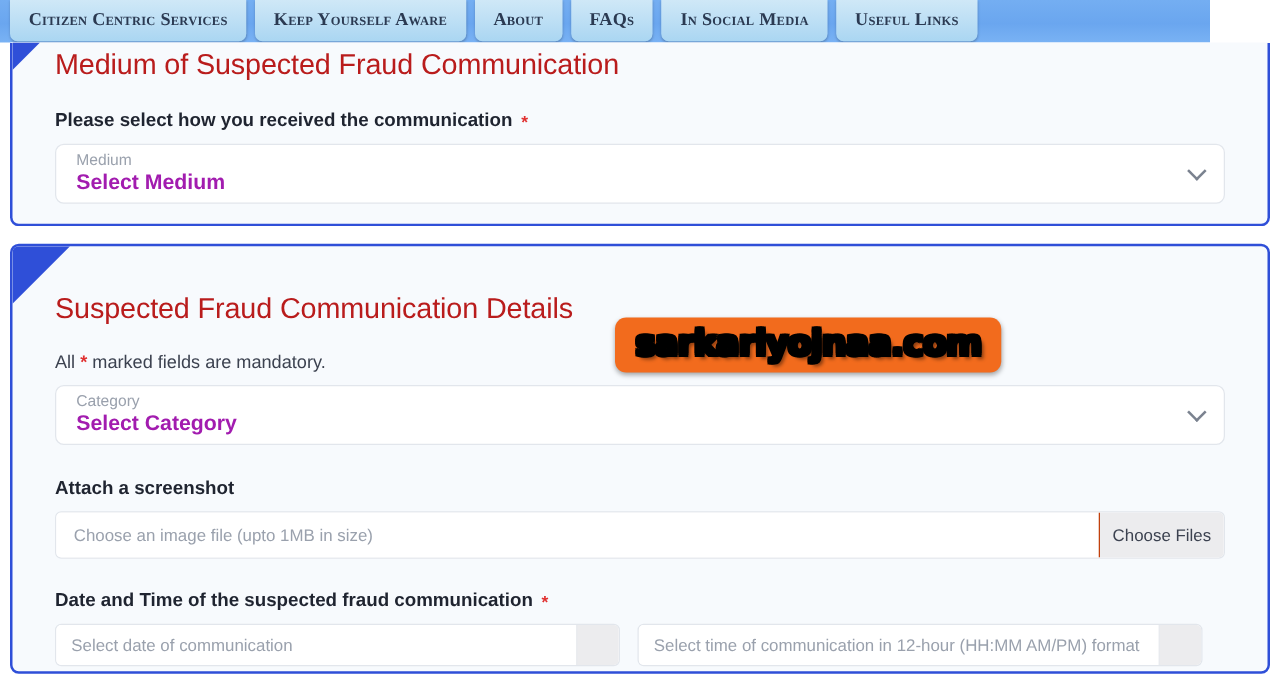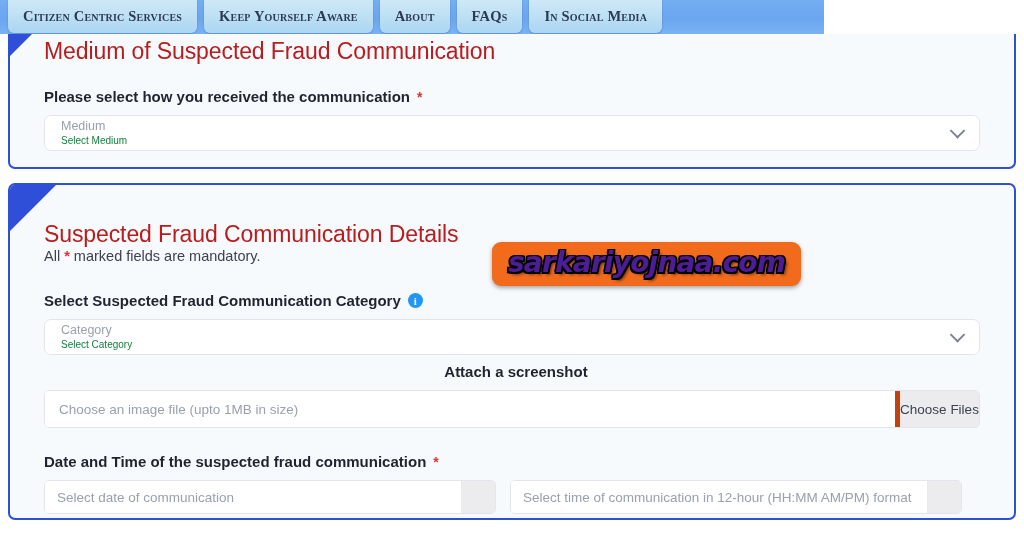--- a/index.html
+++ b/index.html
@@ -7,21 +7,21 @@
     width: 1024px; height: 549px;
     overflow: hidden;
     font-family: "Liberation Sans", sans-serif;
     background: #ffffff;
   }
 
   
   .navbar {
     position: relative;
     height: 34px;
-    width: 824px;
+    width: 968px;
     background: linear-gradient(180deg, #74aef2 0%, #6aa6ef 55%, #79b2f4 100%);
     display: flex;
     align-items: flex-start;
     padding-left: 8px;
     overflow: hidden;
   }
   .nav-tab {
     height: 33px;
     margin-right: 7px;
     padding: 0 15px;
@@ -81,71 +81,72 @@
     color: #b91c1c;
     font-size: 23px;
     font-weight: 400;
     letter-spacing: -0.1px;
     padding-left: 8px;
   }
   .card.first .section-title { padding-top: 4px; }
   .card.second .section-title { padding-top: 36px; }
 
   .mandatory-note {
+    margin-top: 22px;
     padding-left: 8px;
     font-size: 14.5px;
     color: #3c4250;
   }
   .ast { color: #e03030; font-weight: 700; }
   .ast-sup { color: #e03030; font-size: 14px; vertical-align: super; line-height: 0; }
 
   .field-label {
     padding-left: 8px;
     font-size: 15px;
     font-weight: 700;
     color: #1f2430;
     display: flex;
     align-items: center;
     gap: 7px;
   }
   .lbl-1 { margin-top: 23px; }
   .lbl-2 { margin-top: 28px; }
-  .lbl-3 { margin-top: 8px; justify-content: center; }
+  .lbl-3 { margin-top: 26px; }
   .lbl-4 { margin-top: 25px; }
 
   .info-icon {
     display: inline-flex;
     align-items: center;
     justify-content: center;
     width: 15px; height: 15px;
     border-radius: 50%;
     background: #2196f3;
     color: #fff;
     font-size: 11px;
     font-weight: 700;
     font-family: "Liberation Serif", serif;
     cursor: pointer;
   }
 
   
   .select-box {
     margin: 10px 8px 0 8px;
-    height: 36px;
+    height: 48px;
     background: #ffffff;
     border: 1px solid #e2e6ec;
     border-radius: 7px;
     display: flex;
     align-items: center;
     padding: 0 16px;
     position: relative;
     cursor: pointer;
   }
   .select-stack { display: flex; flex-direction: column; justify-content: center; line-height: 1.22; }
   .select-mini { font-size: 12.5px; color: #9aa1ad; }
-  .select-val  { font-size: 10px; color: #15803d; }
+  .select-val  { font-size: 17px; color: #a21caf; font-weight: bold; }
   .chev {
     position: absolute;
     right: 16px; top: 50%;
     transform: translateY(-55%);
     width: 11px; height: 11px;
     border-right: 2px solid #7a828f;
     border-bottom: 2px solid #7a828f;
     transform: translateY(-70%) rotate(45deg);
   }
 
@@ -161,24 +162,24 @@
   }
   .file-text {
     flex: 1;
     display: flex; align-items: center;
     padding: 0 14px;
     font-size: 13.5px;
     color: #9aa1ad;
     background: #fff;
   }
   .file-btn {
-    width: 84px;
+    width: 100px;
     display: flex; align-items: center; justify-content: center;
     background: #ececee;
-    border-left: 5px solid #c2410c;
+    border-left: 1px solid #c2410c;
     font-size: 13.5px;
     color: #3c4250;
     cursor: pointer;
   }
 
   
   .dt-row { display: flex; gap: 14px; margin: 10px 8px 0 8px; }
   .dt-field {
     display: flex;
     height: 34px;
@@ -214,22 +215,21 @@
     background: #f26b1d;
     border-radius: 9px;
     padding: 7px 16px 9px 16px;
     box-shadow: 0 2px 4px rgba(0,0,0,0.35);
   }
   .watermark span {
     display: block;
     font-family: "DejaVu Sans", sans-serif;
     font-size: 28px;
     font-weight: 700;
-    font-style: italic;
-    color: #4c1d95;
+    color: #000000;
     letter-spacing: -0.8px;
     line-height: 1;
     text-shadow:
       -1.5px -1.5px 0 #000, 1.5px -1.5px 0 #000,
       -1.5px 1.5px 0 #000, 1.5px 1.5px 0 #000,
       0 -1.5px 0 #000, 0 1.5px 0 #000,
       -1.5px 0 0 #000, 1.5px 0 0 #000,
       3px 3px 3px rgba(0,0,0,0.45);
   }
 </style>
@@ -245,20 +245,23 @@
     </div>
   <div class="nav-tab">
       <span>About</span>
     </div>
   <div class="nav-tab">
       <span>FAQs</span>
     </div>
   <div class="nav-tab">
       <span>In Social Media</span>
     </div>
+  <div class="nav-tab">
+      <span>Useful Links</span>
+    </div>
 </div>
 
 <div class="page">
 
   <div class="card first">
     <div class="corner"></div>
     <div class="card-inner">
       <div class="section-title">Medium of Suspected Fraud Communication</div>
 
       <div class="field-label lbl-1">
@@ -285,24 +288,20 @@
 
     <div class="card-inner">
       <div class="section-title">Suspected Fraud Communication Details</div>
 
       <div class="mandatory-note">
         <span>All</span>
         <span class="ast">*</span>
         <span>marked fields are mandatory.</span>
       </div>
 
-      <div class="field-label lbl-2">
-        <span>Select Suspected Fraud Communication Category</span>
-        <span class="info-icon">i</span>
-      </div>
 
       <div class="select-box">
         <div class="select-stack">
           <div class="select-mini">Category</div>
           <div class="select-val">Select Category</div>
         </div>
         <span class="chev"></span>
       </div>
 
       <div class="field-label lbl-3">

